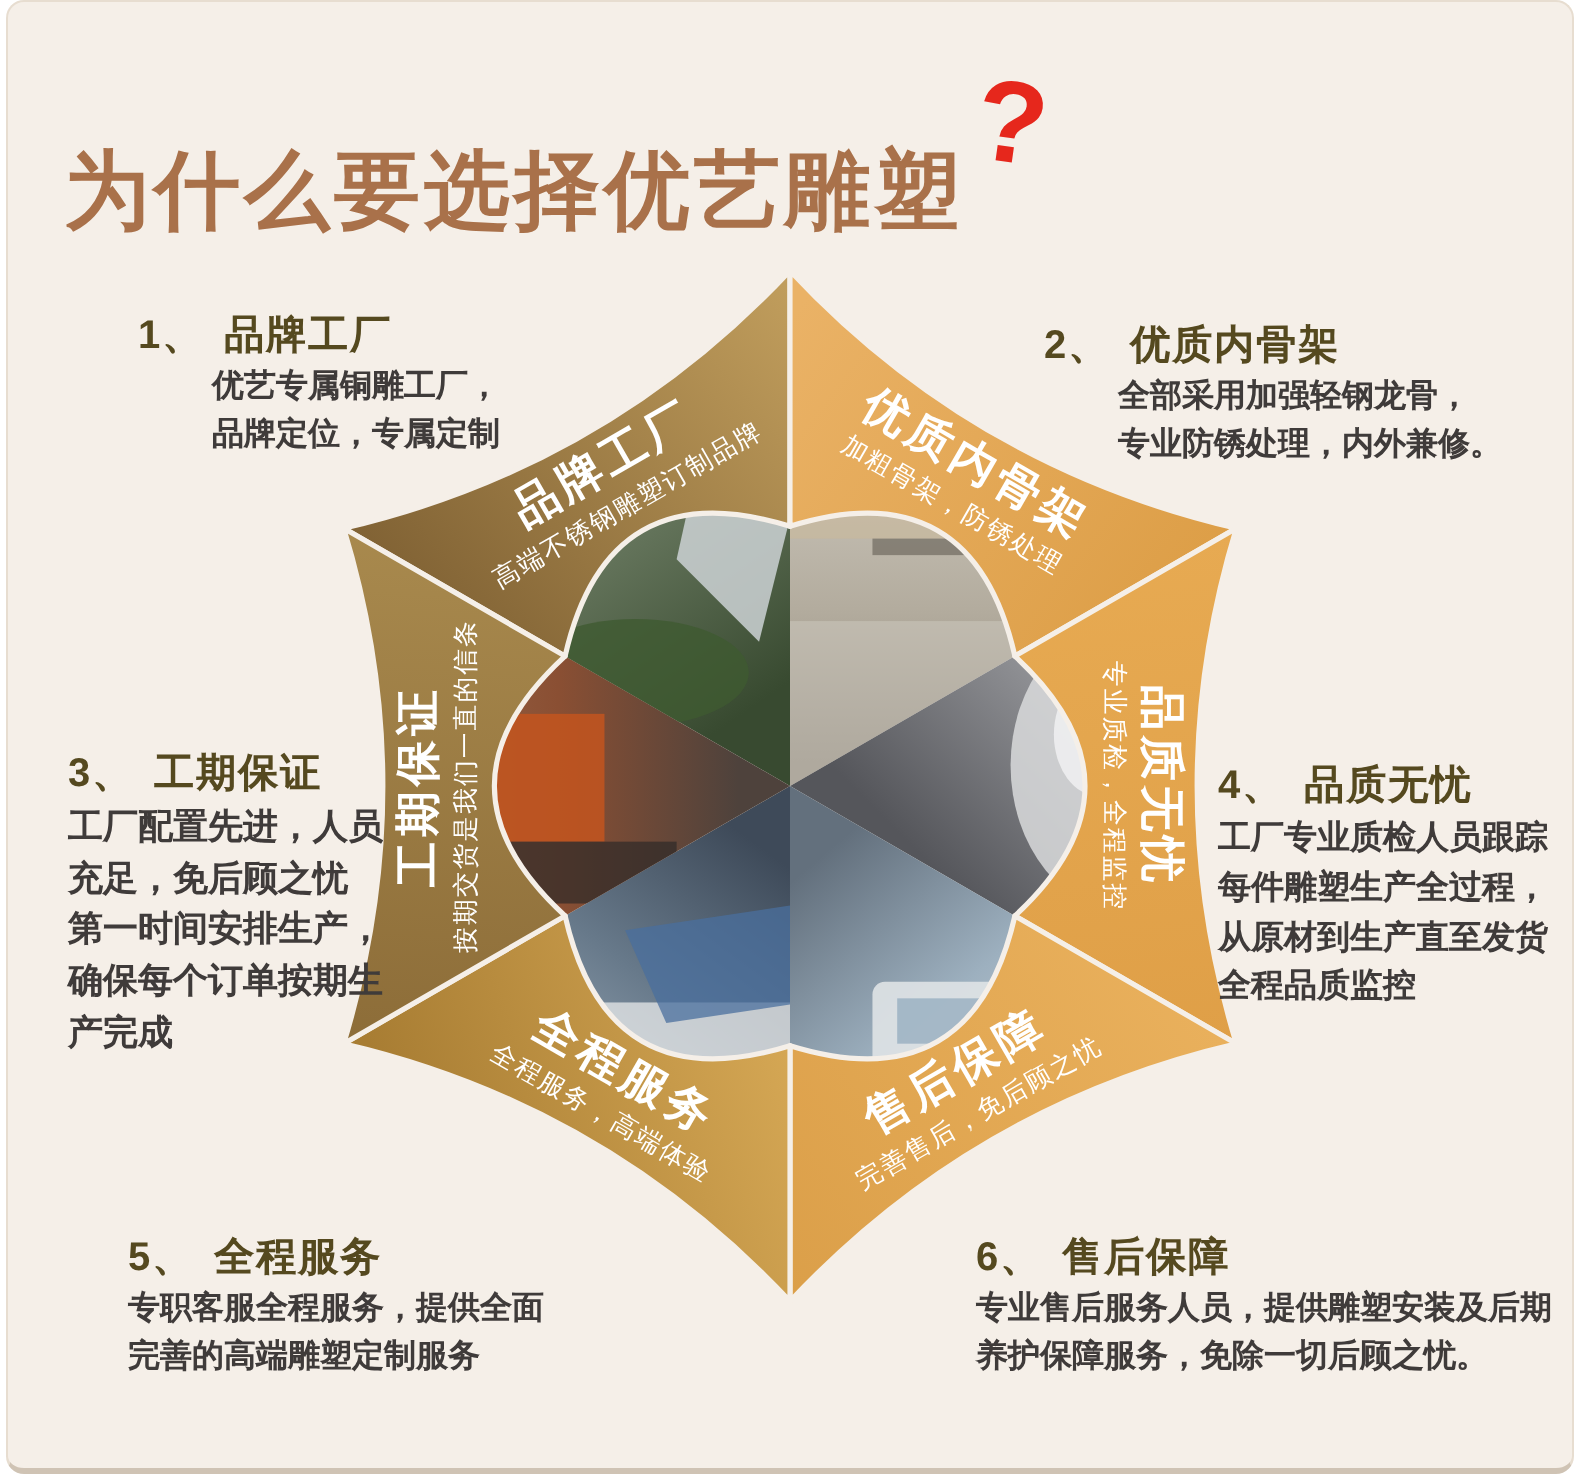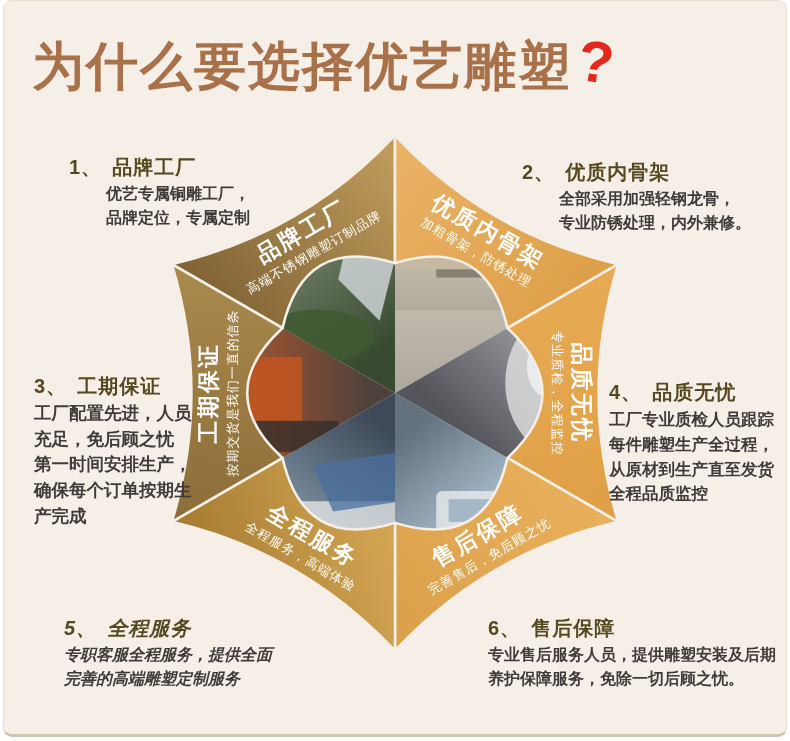--- a/index.html
+++ b/index.html
@@ -1,20 +1,20 @@
 <!DOCTYPE html>
 <html><head>
 <meta charset="utf-8">
 <style>
   html,body{margin:0;padding:0;background:#ffffff;}
   body{width:790px;height:741px;position:relative;font-family:"Liberation Sans","DejaVu Sans",sans-serif;}
   .card{position:absolute;left:3px;top:0px;width:782px;height:733px;background:#f5efe8;
         border:1px solid #e7ddd0;border-bottom:3px solid #cfc3b4;border-radius:9px;overflow:hidden;}
   .title-row{position:absolute;left:28px;top:34px;display:flex;align-items:flex-start;white-space:nowrap;}
-  .page-title{font-size:52px;font-weight:bold;color:#a9714a;letter-spacing:2px;line-height:1.2;}
+  .page-title{font-size:43px;font-weight:bold;color:#a9714a;letter-spacing:2px;line-height:1.2;margin-top:36px;}
   .qmark{display:inline-block;font-size:58px;line-height:1;font-weight:bold;color:#e6271c;
          margin-left:6px;transform:rotate(8deg);position:relative;top:-2px;}
   .block{position:absolute;color:#3f3b3a;}
   .block-head{font-size:20px;font-weight:bold;color:#55491f;letter-spacing:1px;}
   .block-head .num{margin-right:10px;}
   .block-desc{margin-top:1px;font-size:16px;font-weight:600;line-height:1.5;white-space:pre-line;color:#3f3b3a;}
   .indent .block-desc{padding-left:37px;}
   .b3 .block-desc{font-size:17.5px;line-height:1.47;}
   .b4 .block-desc{font-size:16.5px;line-height:1.5;}
   svg{position:absolute;}
@@ -210,21 +210,21 @@
   <div class="block b4" style="left:605px;top:378px;width:185px;">
     <div class="block-head">
       <span class="num">4、</span><span>品质无忧</span>
     </div>
     <div class="block-desc">工厂专业质检人员跟踪
 每件雕塑生产全过程，
 从原材到生产直至发货
 全程品质监控</div>
   </div>
 
-  <div class="block" style="left:60px;top:614px;width:330px;font-style:italic;">
+  <div class="block" style="left:60px;top:614px;width:330px;">
     <div class="block-head">
       <span class="num">5、</span><span>全程服务</span>
     </div>
     <div class="block-desc">专职客服全程服务，提供全面
 完善的高端雕塑定制服务</div>
   </div>
 
   <div class="block" style="left:484px;top:614px;width:305px;">
     <div class="block-head">
       <span class="num">6、</span><span>售后保障</span>

